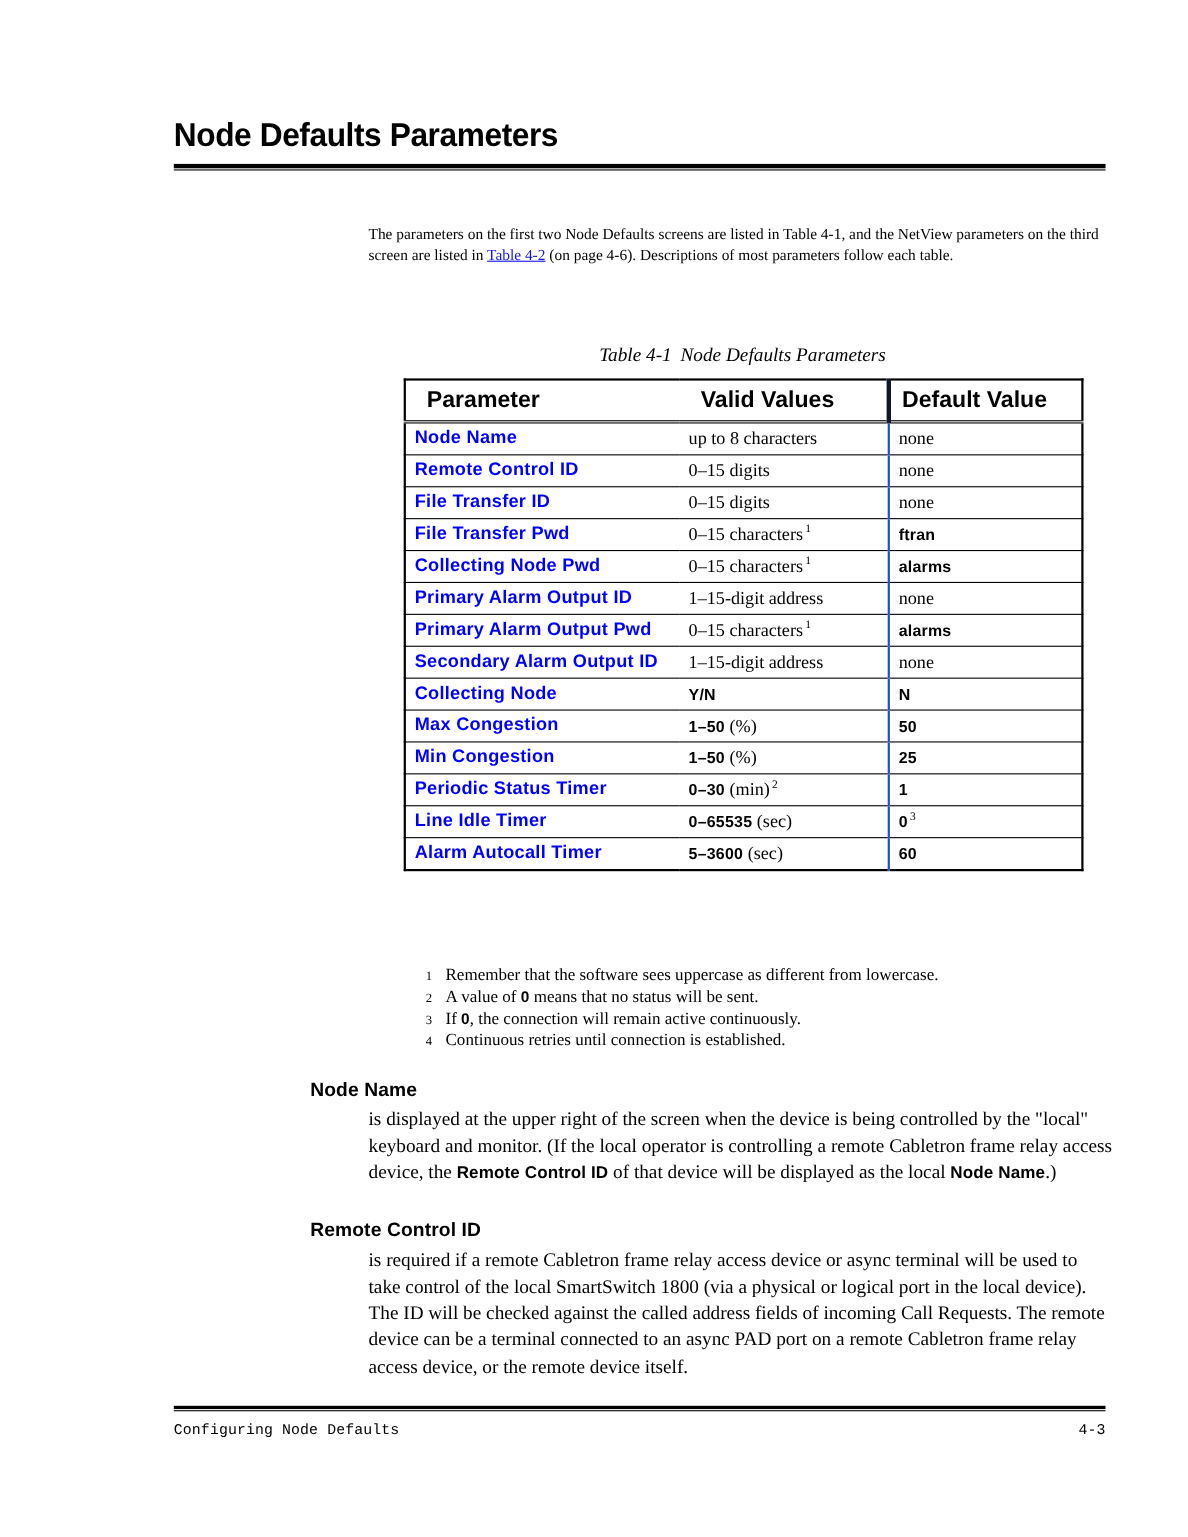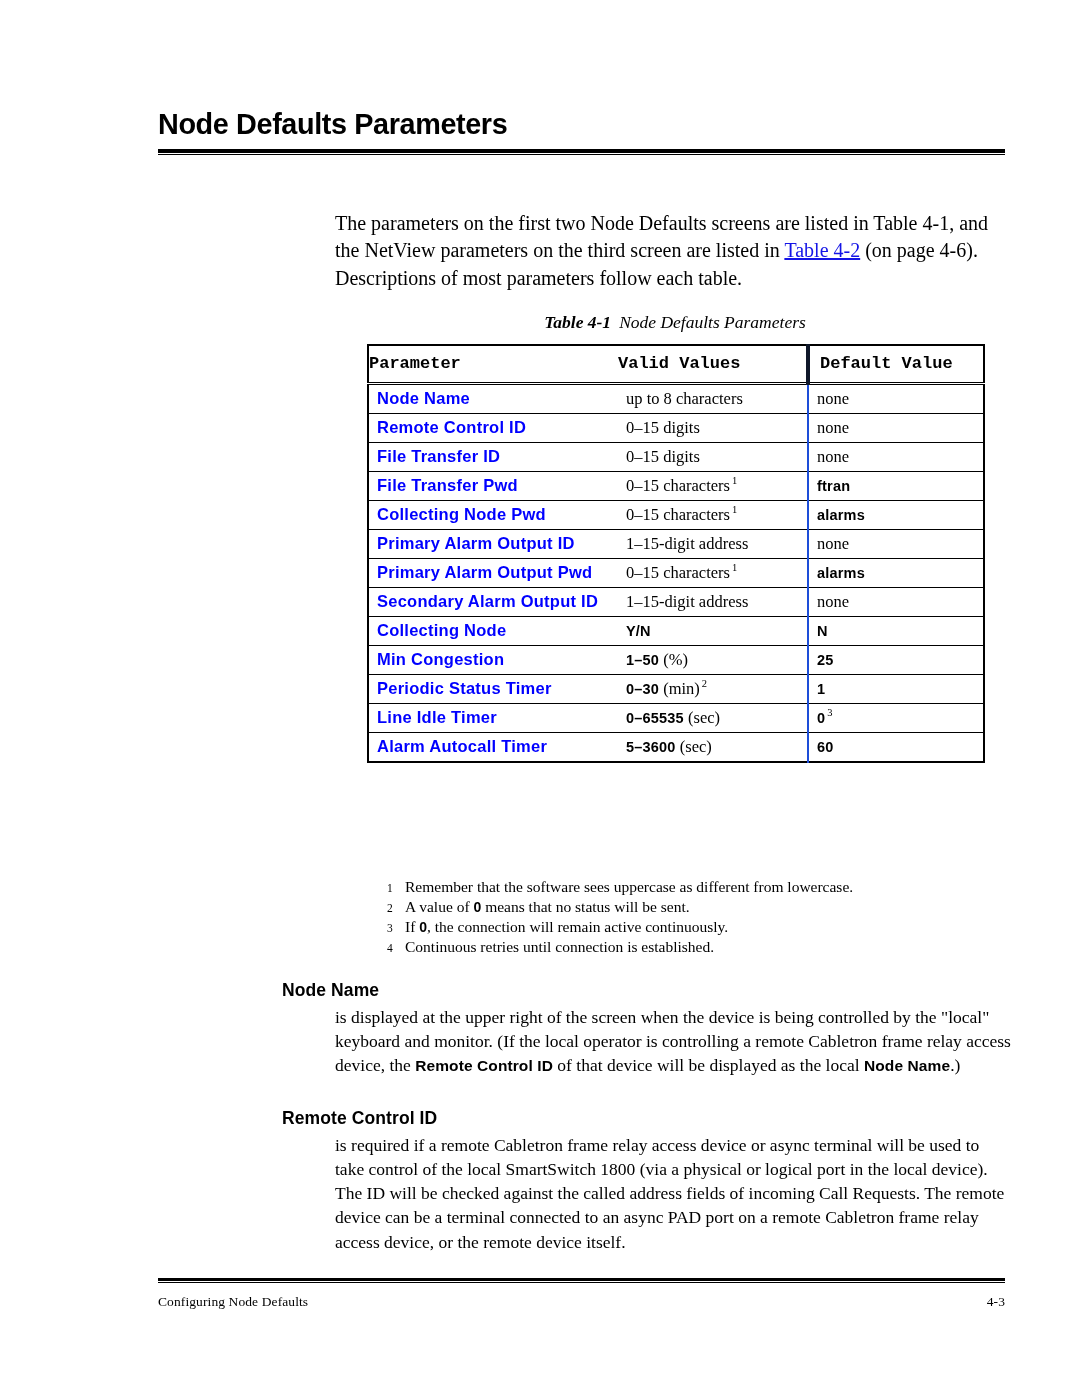--- a/index.html
+++ b/index.html
@@ -49,40 +49,40 @@
     height: 1px;
     width: 847px;
   }
 
   
   .intro {
     position: absolute;
     left: 320px;
     top: 190px;
     width: 672px;
-    font-size: 20px;
+    font-size: 14px;
     line-height: 1.37;
     text-align: left;
     color: #000;
   }
   .intro .lnk {
     color: #1414e6;
   }
 
   
   .table-caption {
     position: absolute;
     left: 352px;
     top: 312px;
     width: 616px;
     text-align: center;
     font-style: italic;
     font-size: 17.5px;
   }
-  .table-caption .cap-num { margin-right: 8px; font-weight: bold; }
+  .table-caption .cap-num { margin-right: 8px; }
 
   
   .param-table-wrap {
     position: absolute;
     left: 352px;
     top: 344px;
     width: 616px;
   }
   table.param-table {
     border-collapse: collapse;
@@ -91,25 +91,25 @@
     border-left: 2px solid #000;
     border-right: 2px solid #000;
     border-top: 2px solid #000;
     border-bottom: 2px solid #000;
   }
   table.param-table col.c-param { width: 250px; }
   table.param-table col.c-valid { width: 190px; }
   table.param-table col.c-def   { width: 176px; }
 
   table.param-table thead th {
-    font-family: Liberation Mono, monospace;
-    font-weight: bold;
-    font-size: 17px;
+    font-family: Liberation Sans, sans-serif;
+    font-weight: bold;
+    font-size: 21px;
     text-align: left;
-    padding: 5px 0 6px 0;
+    padding: 5px 0 6px 19px;
     border-bottom: 3px double #000;
     vertical-align: middle;
     height: 25px;
   }
   table.param-table thead th.th-def {
     border-left: 4px solid #0f172a;
     padding-left: 10px;
   }
 
   table.param-table tbody td {
@@ -218,21 +218,21 @@
     border-bottom: 1px solid #000;
     height: 1px;
   }
   .footer {
     position: absolute;
     left: 143px;
     top: 1294px;
     width: 847px;
     display: flex;
     justify-content: space-between;
-    font-family: Liberation Serif, serif;
+    font-family: Liberation Mono, monospace;
     font-size: 13.5px;
     letter-spacing: 0.1px;
     color: #000;
     gap: 12px;
   }
 </style>
 </head>
 <body>
 
 <div class="page">
@@ -300,20 +300,25 @@
           </tr>
           <tr>
             <td class="td-param">Secondary Alarm Output ID</td>
             <td class="td-valid">1–15-digit address</td>
             <td class="td-def">none</td>
           </tr>
           <tr>
             <td class="td-param">Collecting Node</td>
             <td class="td-valid"><span class="b-sans">Y/N</span></td>
             <td class="td-def"><span class="b-sans">N</span></td>
+          </tr>
+          <tr>
+            <td class="td-param">Max Congestion</td>
+            <td class="td-valid"><span class="b-sans">1–50</span> (%)</td>
+            <td class="td-def"><span class="b-sans">50</span></td>
           </tr>
           <tr>
             <td class="td-param">Min Congestion</td>
             <td class="td-valid"><span class="b-sans">1–50</span> (%)</td>
             <td class="td-def"><span class="b-sans">25</span></td>
           </tr>
           <tr>
             <td class="td-param">Periodic Status Timer</td>
             <td class="td-valid"><span class="b-sans">0–30</span> (min)<sup class="fn">2</sup></td>
             <td class="td-def"><span class="b-sans">1</span></td>

